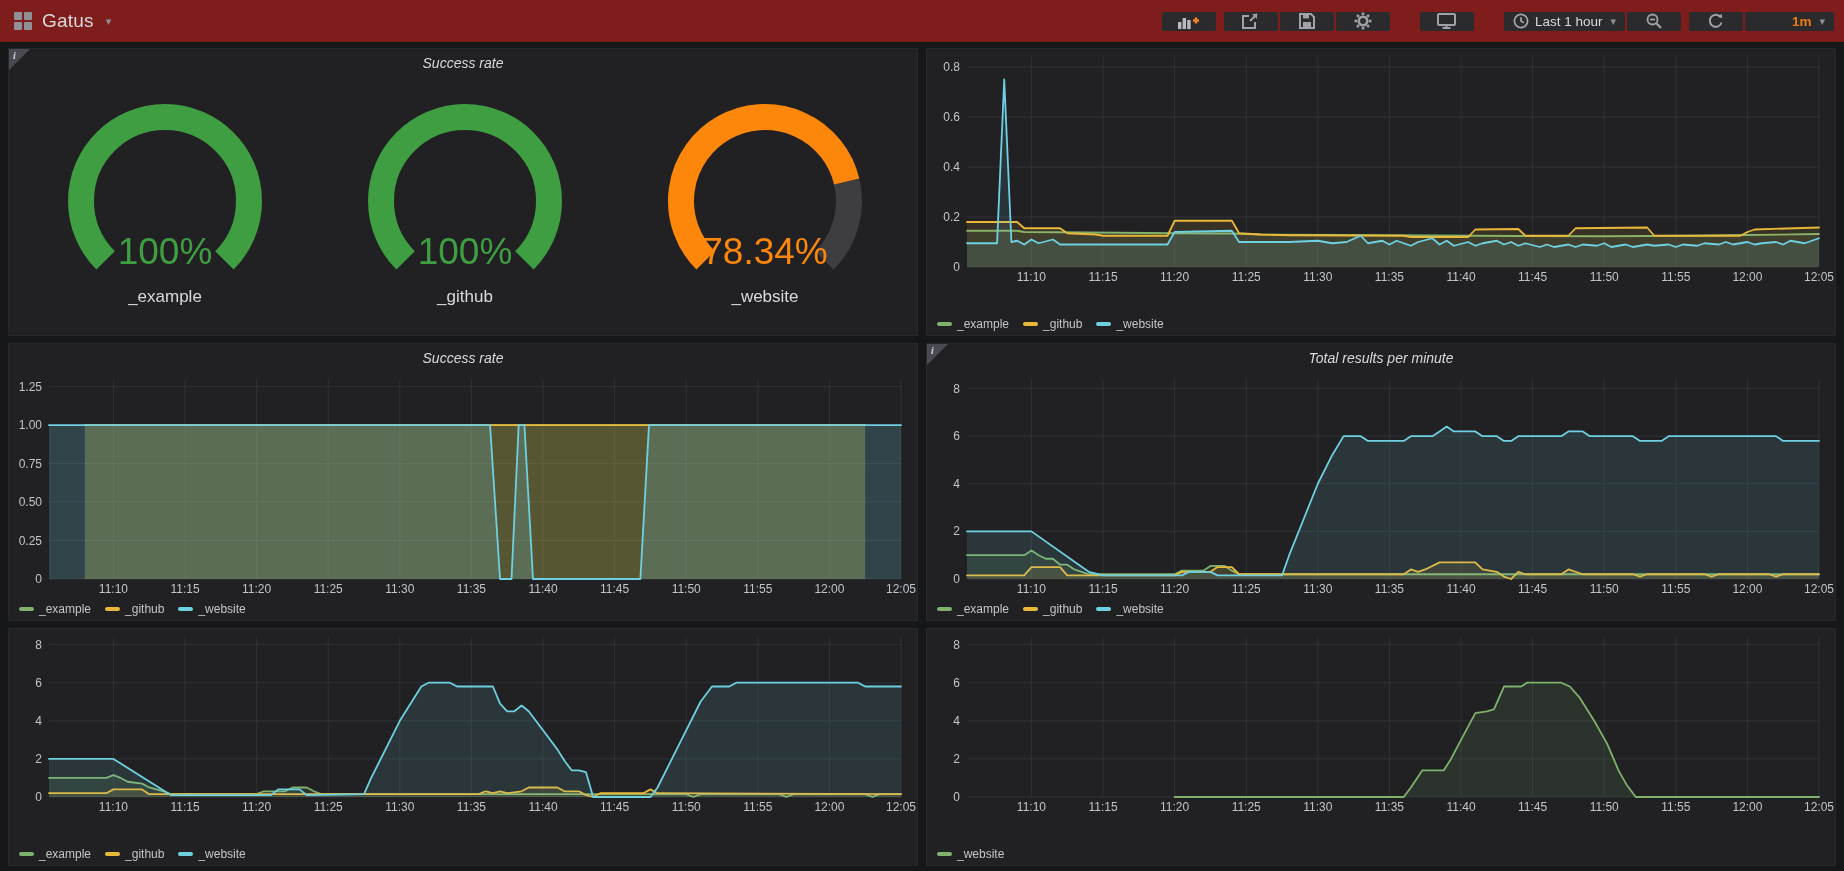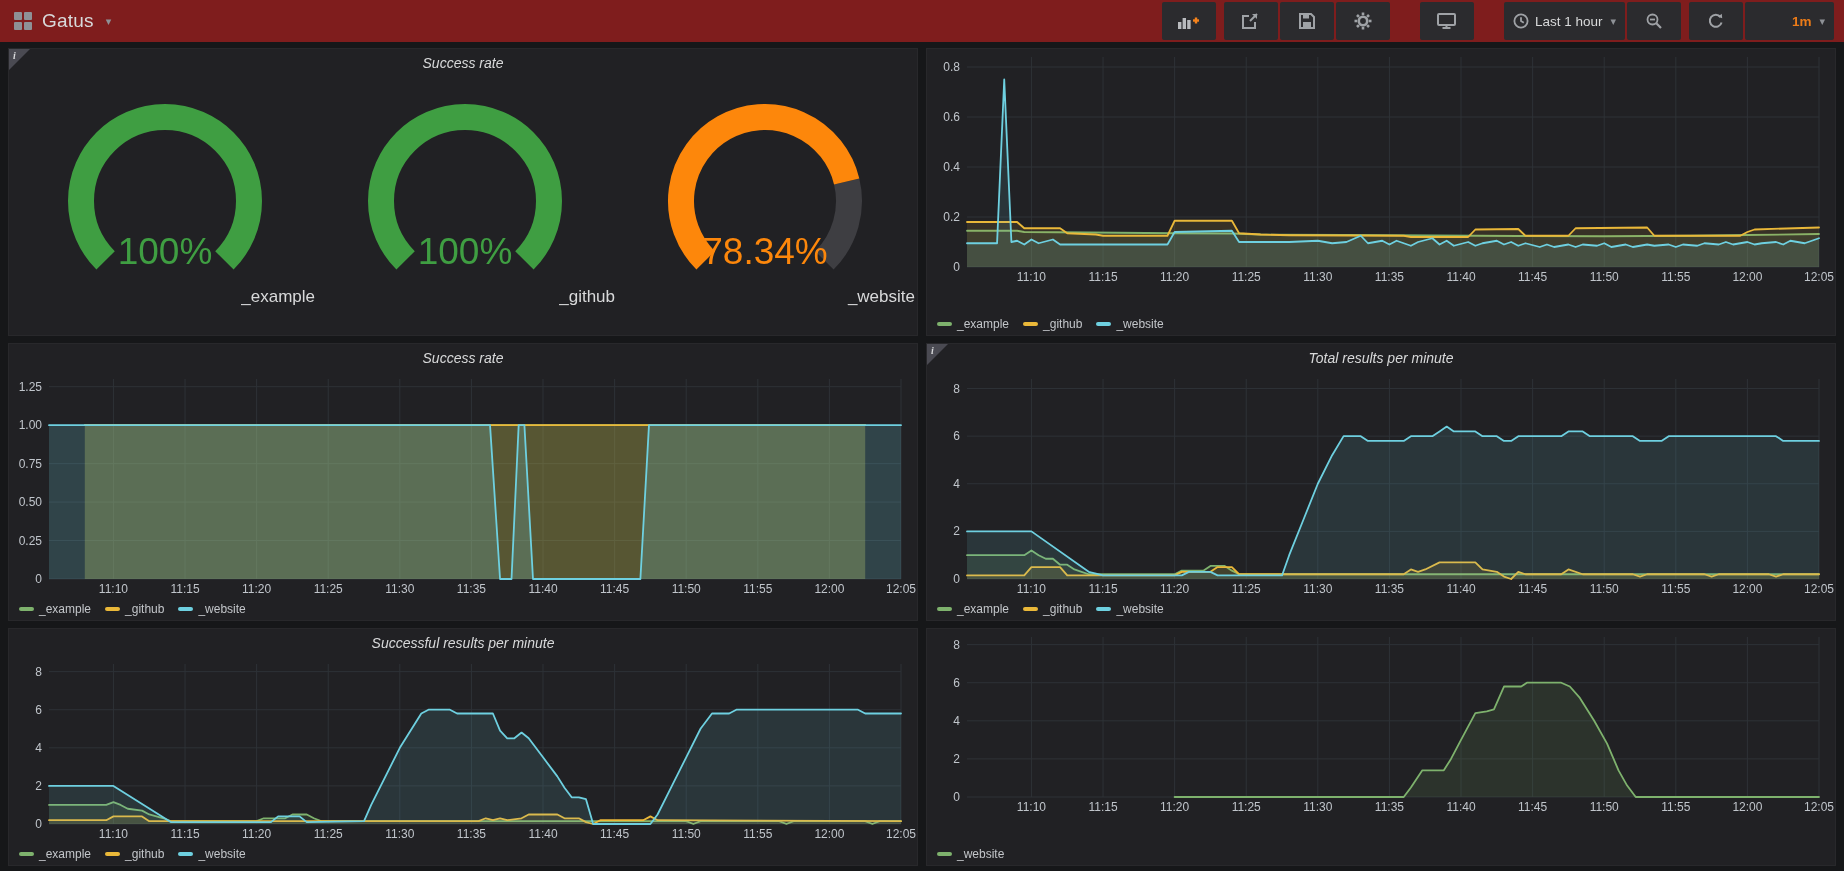--- a/index.html
+++ b/index.html
@@ -7,21 +7,21 @@
   
   .navbar{height:42px;display:flex;align-items:center;justify-content:space-between;
     padding:0 10px 0 14px;background:#7f1d1d;}
   .nav-left{display:flex;align-items:center;gap:10px;}
   .grid-icon{display:grid;grid-template-columns:8px 8px;grid-template-rows:8px 8px;gap:2px;}
   .grid-icon span{background:#8e9196;border-radius:1px;}
   .app-title{color:#d8d9da;font-size:19px;font-weight:400;letter-spacing:.2px;}
   .caret{color:#8e9196;font-size:11px;margin-left:2px;}
   .nav-right{display:flex;align-items:center;gap:8px;}
   .tb-group{display:flex;gap:2px;}
-  .tb-btn{background:#2b2b2e;height:38px;min-width:36px;padding:0 9px;display:flex;align-items:center;
+  .tb-btn{background:#2b2b2e;height:19px;min-width:36px;padding:0 9px;display:flex;align-items:center;
     justify-content:center;gap:6px;border-radius:2px;color:#9fa2a6;font-size:13.5px;cursor:pointer;}
   .tb-btn svg{display:block;}
   .tb-btn .lbl{color:#d8d9da;}
   .tb-btn .lbl-orange{color:#eb7b18;font-weight:700;margin-left:38px;}
   .tb-spacer{width:14px;}
   
   .dash{padding:6px 8px 0 8px;display:grid;grid-template-columns:1fr 1fr;
     grid-template-rows:288px 278px 238px;gap:7px 8px;}
   .panel{background:#212124;border:1px solid rgba(255,255,255,0.035);position:relative;
     display:flex;flex-direction:column;overflow:hidden;}
@@ -33,21 +33,21 @@
     font:italic bold 10px "Liberation Serif",serif;}
   .panel-body{flex:1;display:flex;flex-direction:column;position:relative;min-height:0;}
   .chart{flex:1;position:relative;min-height:0;}
   .chart svg{position:absolute;left:0;top:0;}
   .legend{flex:0 0 22px;display:flex;align-items:center;gap:14px;padding-left:10px;}
   .legend-item{display:flex;align-items:center;gap:5px;cursor:pointer;}
   .legend-item .swatch{width:15px;height:4px;border-radius:2px;display:inline-block;}
   .legend-item .lg-label{color:#c3c6ca;font-size:12px;}
   
   .gauges-row{flex:1;display:flex;align-items:center;justify-content:space-around;padding:2px 6px 8px 6px;}
-  .gauge{position:relative;width:300px;display:flex;flex-direction:column;align-items:flex-end;}
+  .gauge{position:relative;width:300px;display:flex;flex-direction:column;align-items:center;}
   .gauge-value{position:absolute;top:132px;left:0;width:100%;text-align:center;
     font-size:37px;font-weight:500;}
   .gauge-label{margin-top:-8px;color:#d8d9da;font-size:17px;text-align:center;}
 </style>
 </head>
 <body>
 
 <div class="navbar">
   <div class="nav-left">
     <span class="grid-icon">
@@ -367,21 +367,20 @@
           <span class="legend-item">
             <i class="swatch" style="background: rgb(110, 208, 224);"></i>
             <span class="lg-label">_website</span>
           </span>
         </div>
     </div>
   </div>
 
   <div class="panel">
 
-    <div class="panel-title">Successful results per minute</div>
     <div class="panel-body">
       <div class="chart">
           <svg width="908" height="187">
             <line x1="104.43697478991596" x2="104.43697478991596" y1="8" y2="168" stroke="#2e3237" stroke-width="1"></line>
             <text x="104.43697478991596" y="182" fill="#c0c5cb" font-size="12" text-anchor="middle">11:10</text>
             <line x1="176.03361344537814" x2="176.03361344537814" y1="8" y2="168" stroke="#2e3237" stroke-width="1"></line>
             <text x="176.03361344537814" y="182" fill="#c0c5cb" font-size="12" text-anchor="middle">11:15</text>
             <line x1="247.63025210084032" x2="247.63025210084032" y1="8" y2="168" stroke="#2e3237" stroke-width="1"></line>
             <text x="247.63025210084032" y="182" fill="#c0c5cb" font-size="12" text-anchor="middle">11:20</text>
             <line x1="319.2268907563025" x2="319.2268907563025" y1="8" y2="168" stroke="#2e3237" stroke-width="1"></line>

